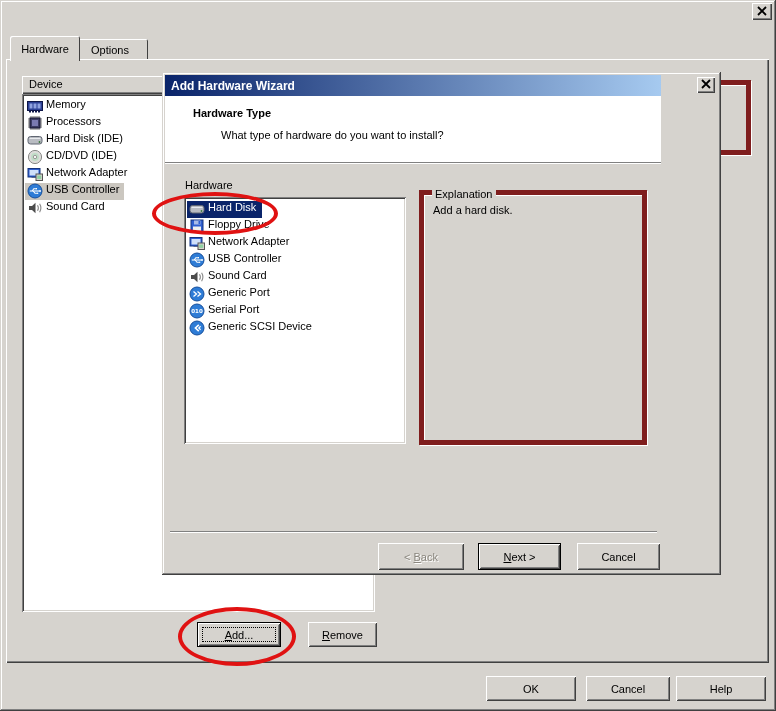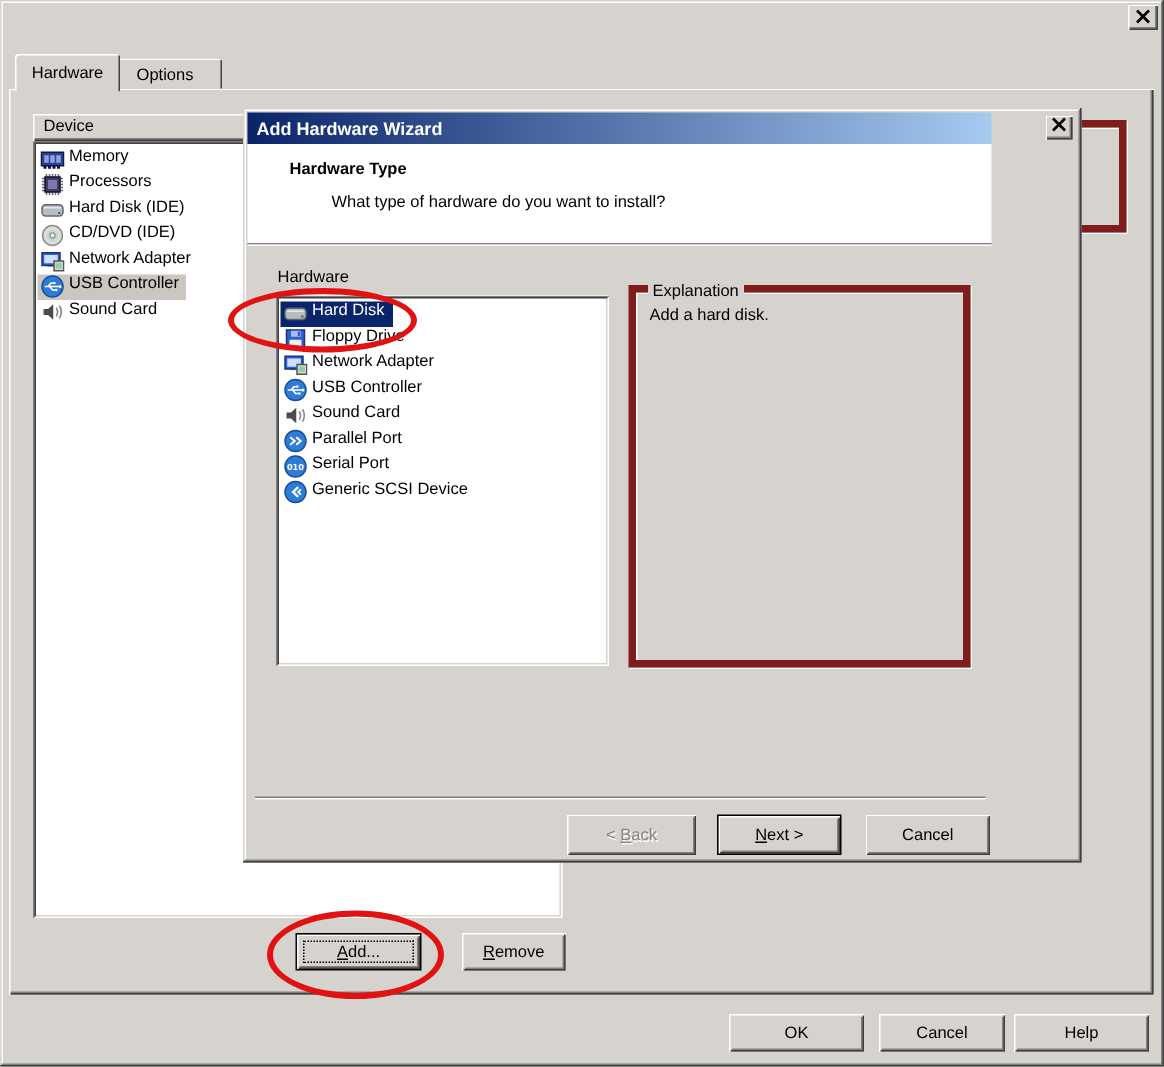--- a/index.html
+++ b/index.html
@@ -322,21 +322,21 @@
           <span class="hl">
             <span class="icon16">
               <svg width="16" height="16" viewBox="0 0 16 16">
                 <circle cx="8" cy="8" r="7" fill="#2e7cd6" stroke="#174f9c"></circle>
                 <g stroke="#fff" stroke-width="1.3" fill="none">
                   <path d="M4.5 5.5l3 2.5-3 2.5"></path>
                   <path d="M8.5 5.5l3 2.5-3 2.5"></path>
                 </g>
               </svg>
             </span>
-            <span class="lbl">Parallel Port</span>
+            <span class="lbl">Generic Port</span>
           </span>
         </div>
         <div class="lrow">
           <span class="hl">
             <span class="icon16">
               <svg width="16" height="16" viewBox="0 0 16 16">
                 <circle cx="8" cy="8" r="7" fill="#2e7cd6" stroke="#174f9c"></circle>
                 <text x="8" y="10.3" text-anchor="middle" font-size="5.5" font-weight="bold" fill="#fff" font-family="DejaVu Sans, sans-serif">010</text>
               </svg>
             </span>

